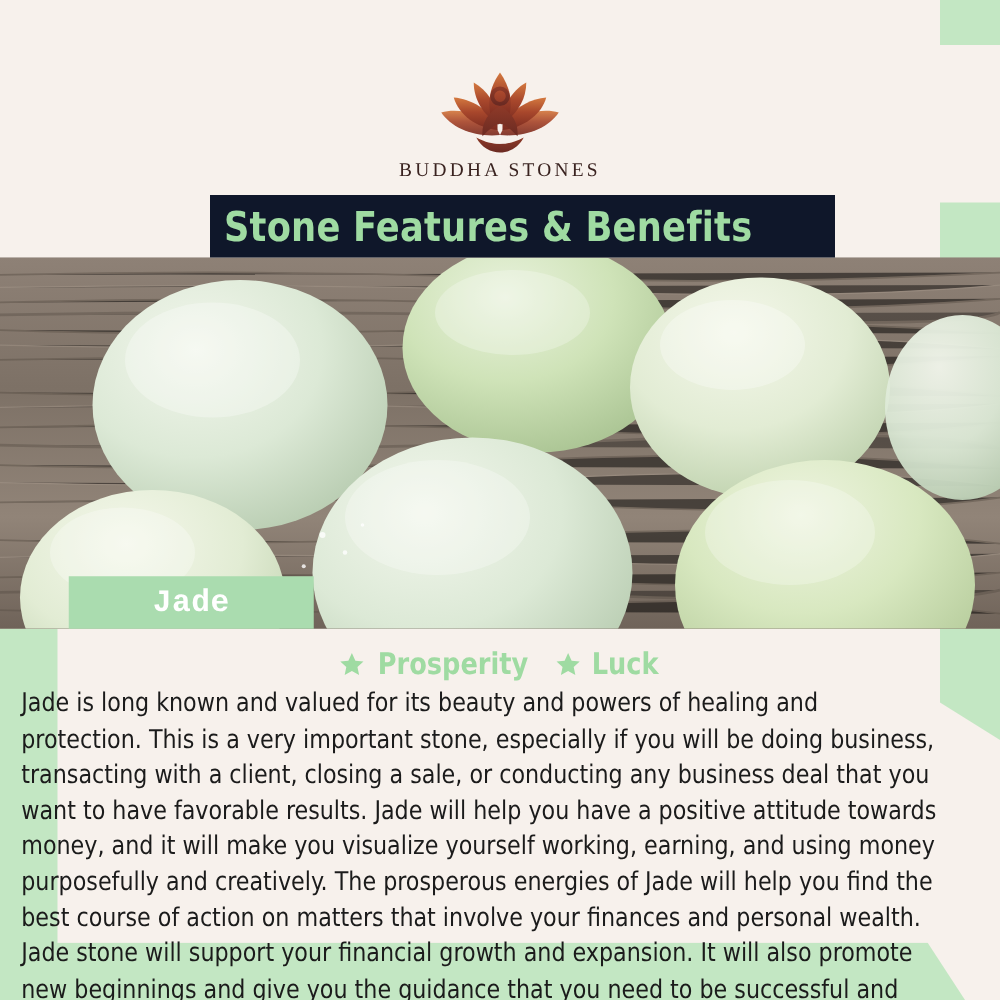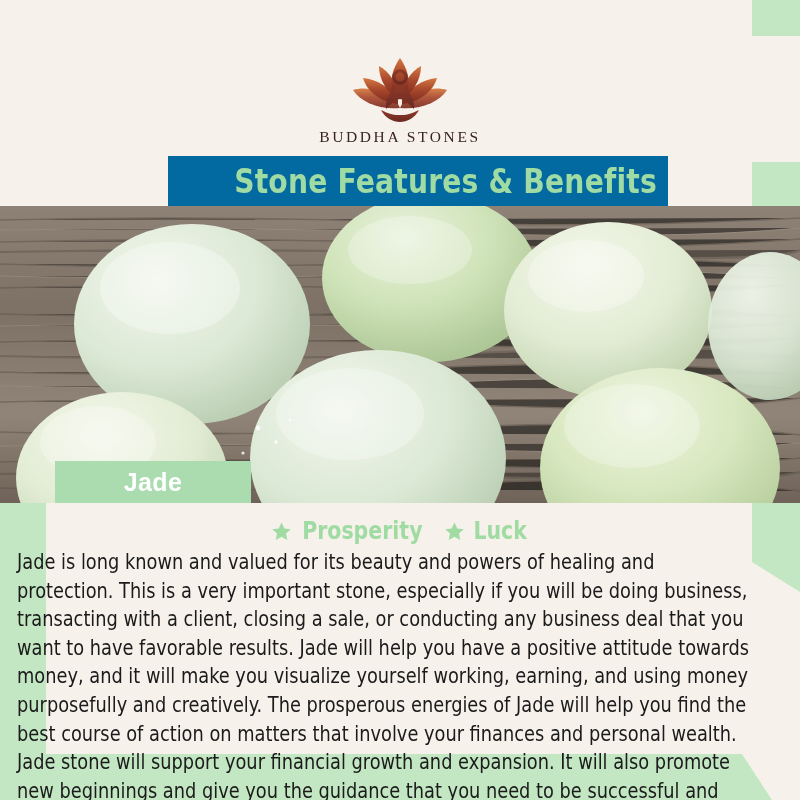--- a/index.html
+++ b/index.html
@@ -58,22 +58,22 @@
     letter-spacing:2.6px;
     color:#3a2320;
     margin-top:4px;
     white-space:nowrap;
   }
 
   
   #title-banner {
     position:absolute; top:120px; left:168px;
     width:500px; height:50px;
-    background:#0369a1;
-    display:flex; align-items:center; justify-content:flex-end;
+    background:#0f172a;
+    display:flex; align-items:center; justify-content:flex-start;
     z-index:4;
   }
   #title-text {
     font-family:"DejaVu Sans Condensed","Liberation Sans Narrow","Liberation Sans", sans-serif;
     font-weight:bold;
     font-size:33px;
     color:#9fdba2;
     letter-spacing:0.2px;
     transform:scaleX(0.95);
     white-space:nowrap;
@@ -91,21 +91,21 @@
 
   
   #jade-label {
     position:absolute; top:425px; left:55px;
     width:196px; height:42px;
     background:#aadcaf;
     display:flex; align-items:center; justify-content:center;
     z-index:5;
   }
   #jade-label-text {
-    font-family:Liberation Sans, sans-serif;
+    font-family:Liberation Mono, monospace;
     font-weight:bold;
     font-size:25px;
     color:#ffffff;
     letter-spacing:0.4px;
   }
 
   
   #benefits-row {
     position:absolute; top:479px; left:0; right:0;
     height:32px;

